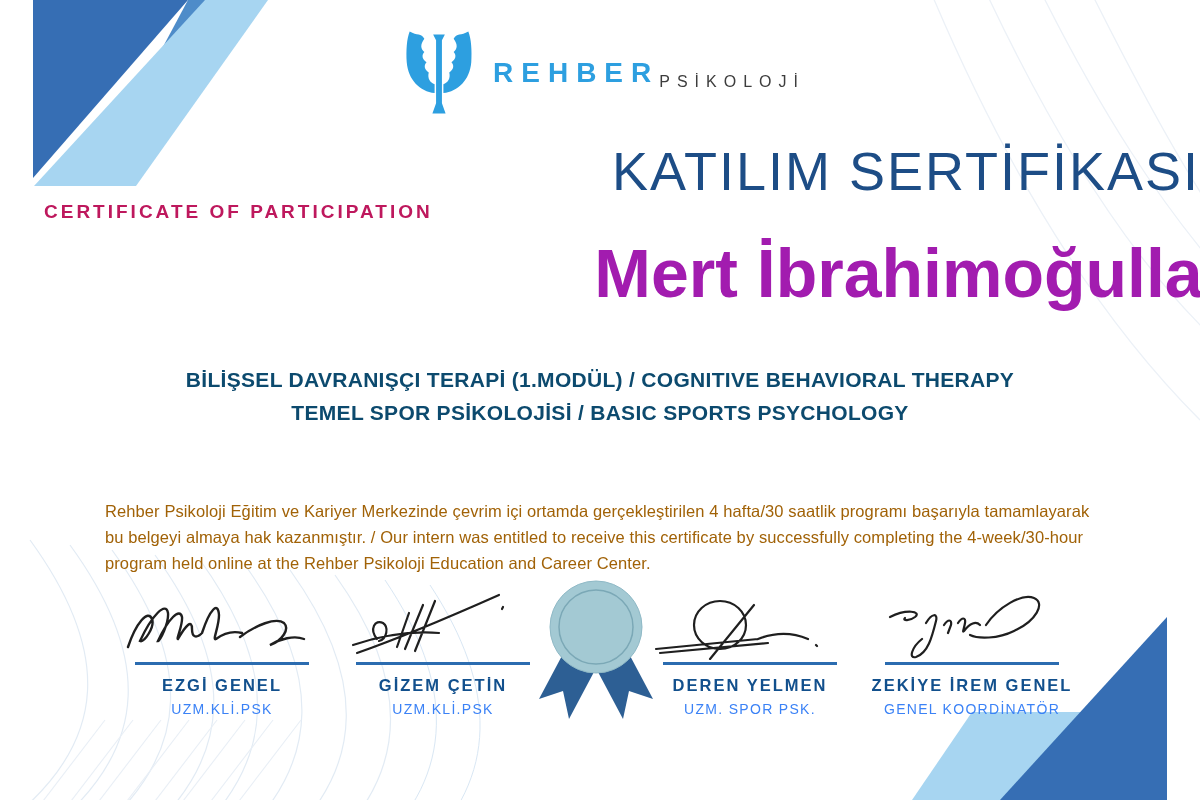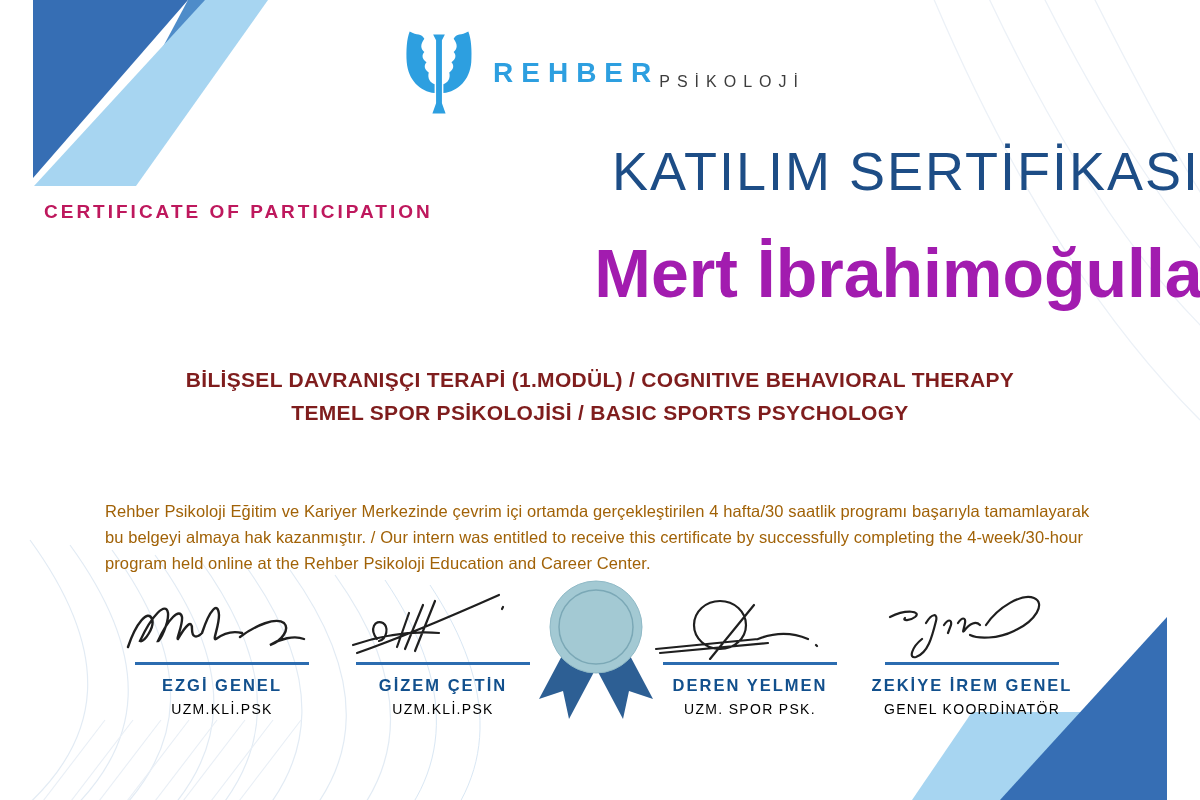--- a/index.html
+++ b/index.html
@@ -20,33 +20,33 @@
   .brand-bottom{font-size:16px;font-weight:500;color:#3d3d3d;letter-spacing:7px;margin-top:16px;}
 
   .title{position:absolute;top:140px;left:0;width:100%;text-align:right;
     font-size:54px;font-weight:400;color:#1d4d86;letter-spacing:2px;}
   .subtitle{position:absolute;top:201px;left:0;width:100%;text-align:left;
     font-size:19px;font-weight:600;color:#be185d;letter-spacing:3px;padding-left:44px;}
   .recipient{position:absolute;top:234px;left:0;width:100%;text-align:right;
     font-size:68px;font-weight:700;color:#a21caf;padding-left:48px;}
 
   .courses{position:absolute;top:363px;left:0;width:100%;text-align:center;
-    font-size:21px;font-weight:600;color:#7f1d1d;letter-spacing:0.3px;line-height:33px;}
+    font-size:21px;font-weight:600;color:#0c4a6e;letter-spacing:0.3px;line-height:33px;}
 
   .desc{position:absolute;top:481px;left:105px;width:990px;
     font-size:16.5px;font-weight:500;color:#a16207;line-height:26px;letter-spacing:0.1px;}
 
   .medal{position:absolute;left:533px;top:577px;}
 
   .sig{position:absolute;top:588px;width:220px;display:flex;flex-direction:column;align-items:center;}
   .sig-1{left:112px;} .sig-2{left:333px;} .sig-3{left:640px;} .sig-4{left:862px;}
   .sig-scribble{height:72px;}
   .sig-line{width:174px;border-top:3px solid #2b6cb0;margin-top:2px;}
   .sig-name{margin-top:11px;font-size:16.5px;font-weight:700;color:#12508d;letter-spacing:2px;white-space:nowrap;}
-  .sig-title{margin-top:6px;font-size:14px;font-weight:400;color:#000000;letter-spacing:1.3px;white-space:nowrap;}
+  .sig-title{margin-top:6px;font-size:14px;font-weight:400;color:#3b82f6;letter-spacing:1.3px;white-space:nowrap;}
 </style>
 </head>
 <body>
 
 <div class="page">
 
   <svg class="bg-curves" width="1200" height="800" viewBox="0 0 1200 800">
     <g fill="none" stroke="#e2ebf4" stroke-width="1.2">
       <path d="M30,540 C110,650 110,740 10,820"></path>
       <path d="M70,545 C150,655 150,745 55,825"></path>

